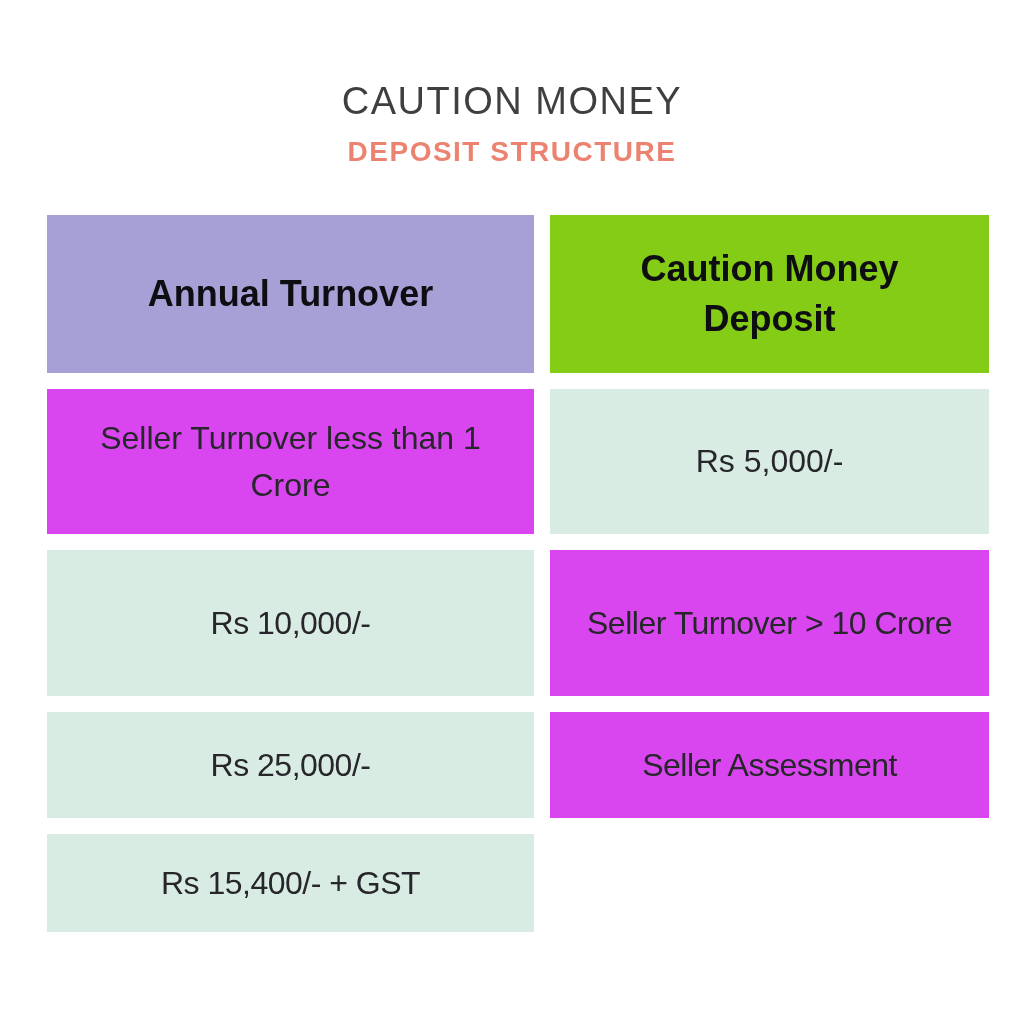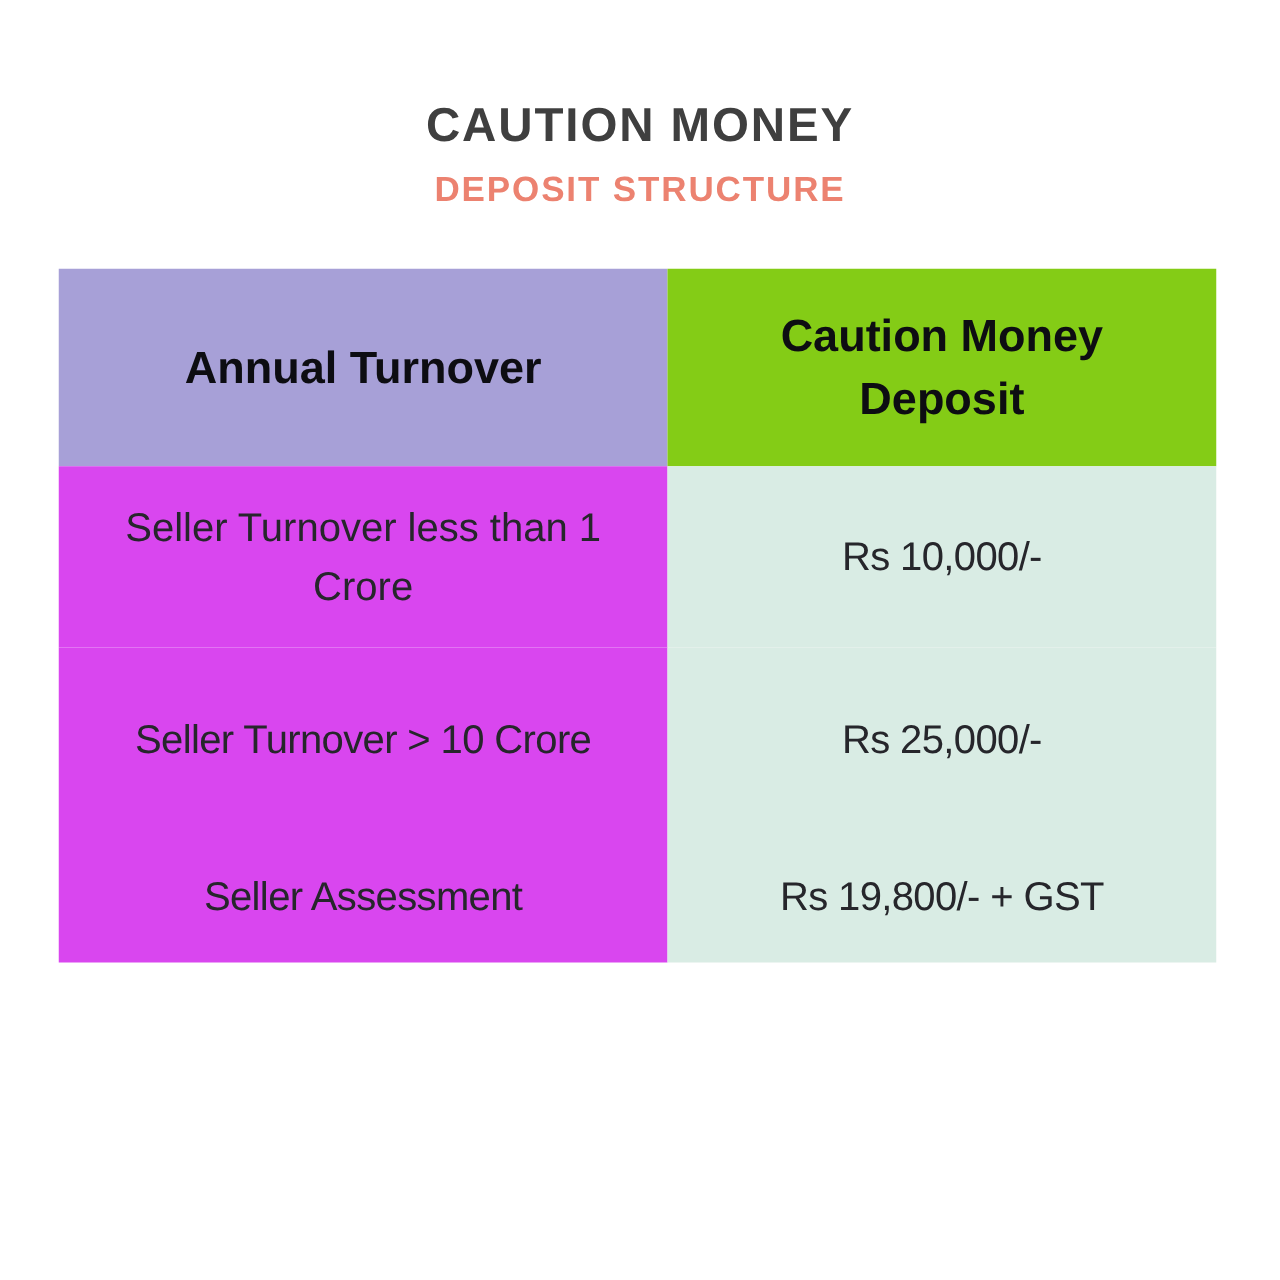--- a/index.html
+++ b/index.html
@@ -14,42 +14,42 @@
 
   .title-block {
     position: absolute;
     top: 80px;
     left: 0;
     width: 1024px;
     text-align: center;
   }
   .title-line1 {
     font-size: 38px;
-    font-weight: 700;
+    font-weight: 400;
     letter-spacing: 1.5px;
     color: #3F3F3F;
     line-height: 1.15;
   }
   .title-line2 {
     font-size: 28px;
     font-weight: 800;
     letter-spacing: 1.5px;
     color: #EC8270;
     line-height: 1.15;
     margin-top: 12px;
   }
 
   .deposit-table {
     position: absolute;
     left: 47px;
     top: 215px;
     display: grid;
     grid-template-columns: 487px 439px;
     grid-template-rows: 158px 145px 146px 106px 98px;
-    gap: 0;
+    gap: 16px;
   }
   .cell {
     display: flex;
     align-items: center;
     justify-content: center;
     text-align: center;
     padding: 0 22px;
   }
   .cell.head {
     font-weight: 700;
@@ -86,33 +86,36 @@
     <div class="cell head head-turnover">
       <span>Annual Turnover</span>
     </div>
     <div class="cell head head-deposit">
       <span>Caution Money Deposit</span>
     </div>
 
     <div class="cell body body-turnover">
       <span>Seller Turnover less than 1 Crore</span>
     </div>
+    <div class="cell body body-deposit">
+      <span>Rs 5,000/-</span>
+    </div>
 
     <div class="cell body body-deposit narrow">
       <span>Rs 10,000/-</span>
     </div>
 
     <div class="cell body body-turnover narrow">
       <span>Seller Turnover &gt; 10 Crore</span>
     </div>
     <div class="cell body body-deposit narrow">
       <span>Rs 25,000/-</span>
     </div>
 
     <div class="cell body body-turnover narrow">
       <span>Seller Assessment</span>
     </div>
     <div class="cell body body-deposit narrow">
-      <span>Rs 19,800/- + GST</span>
+      <span>Rs 15,400/- + GST</span>
     </div>
 
   </div>
 </div>
 
 </body></html>

